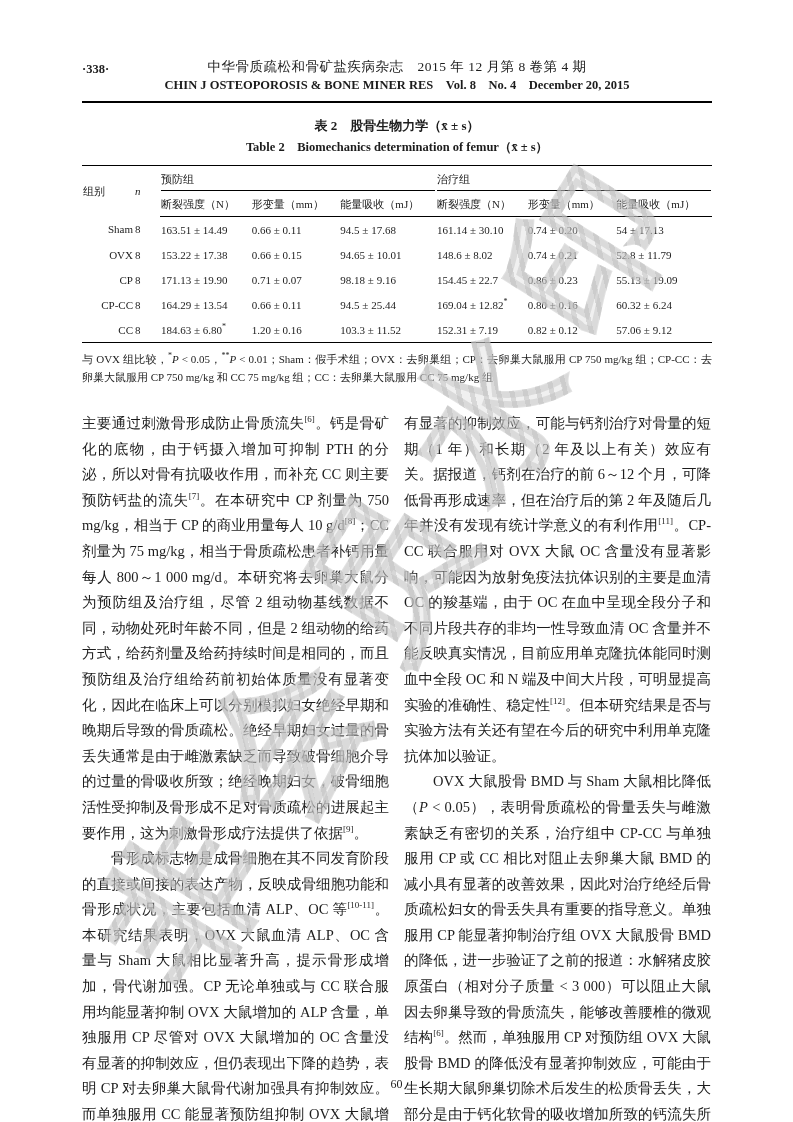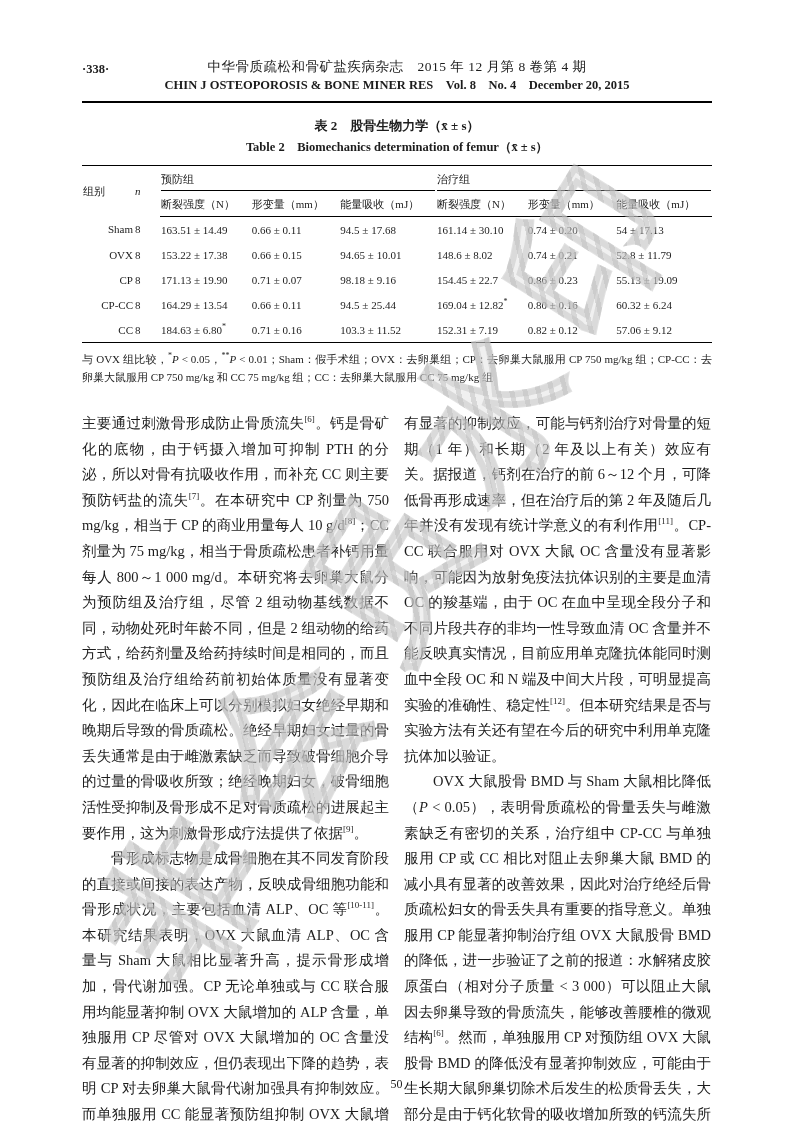--- a/index.html
+++ b/index.html
@@ -168,21 +168,21 @@
           <td>0.66 ± 0.11</td>
           <td>94.5 ± 25.44</td>
           <td>169.04 ± 12.82<sup>*</sup></td>
           <td>0.80 ± 0.16</td>
           <td>60.32 ± 6.24</td>
         </tr>
         <tr class="datarow lastrow">
           <td class="gname">CC</td>
           <td>8</td>
           <td>184.63 ± 6.80<sup>*</sup></td>
-          <td>0.71 ± 0.16</td>
+          <td>1.20 ± 0.16</td>
           <td>103.3 ± 11.52</td>
           <td>152.31 ± 7.19</td>
           <td>0.82 ± 0.12</td>
           <td>57.06 ± 9.12</td>
         </tr>
       </tbody>
     </table>
 
     <div class="footnote">与 OVX 组比较，<sup>*</sup><i>P</i> &lt; 0.05，<sup>**</sup><i>P</i> &lt; 0.01；Sham：假手术组；OVX：去卵巢组；CP：去卵巢大鼠服用 CP 750 mg/kg 组；CP-CC：去卵巢大鼠服用 CP 750 mg/kg 和 CC 75 mg/kg 组；CC：去卵巢大鼠服用 CC 75 mg/kg 组</div>
 
@@ -191,14 +191,14 @@
         <p>主要通过刺激骨形成防止骨质流失<sup>[6]</sup>。钙是骨矿化的底物，由于钙摄入增加可抑制 PTH 的分泌，所以对骨有抗吸收作用，而补充 CC 则主要预防钙盐的流失<sup>[7]</sup>。在本研究中 CP 剂量为 750 mg/kg，相当于 CP 的商业用量每人 10 g/d<sup>[8]</sup>；CC 剂量为 75 mg/kg，相当于骨质疏松患者补钙用量每人 800～1 000 mg/d。本研究将去卵巢大鼠分为预防组及治疗组，尽管 2 组动物基线数据不同，动物处死时年龄不同，但是 2 组动物的给药方式，给药剂量及给药持续时间是相同的，而且预防组及治疗组给药前初始体质量没有显著变化，因此在临床上可以分别模拟妇女绝经早期和晚期后导致的骨质疏松。绝经早期妇女过量的骨丢失通常是由于雌激素缺乏而导致破骨细胞介导的过量的骨吸收所致；绝经晚期妇女，破骨细胞活性受抑制及骨形成不足对骨质疏松的进展起主要作用，这为刺激骨形成疗法提供了依据<sup>[9]</sup>。</p>
         <p class="indent">骨形成标志物是成骨细胞在其不同发育阶段的直接或间接的表达产物，反映成骨细胞功能和骨形成状况，主要包括血清 ALP、OC 等<sup>[10-11]</sup>。本研究结果表明，OVX 大鼠血清 ALP、OC 含量与 Sham 大鼠相比显著升高，提示骨形成增加，骨代谢加强。CP 无论单独或与 CC 联合服用均能显著抑制 OVX 大鼠增加的 ALP 含量，单独服用 CP 尽管对 OVX 大鼠增加的 OC 含量没有显著的抑制效应，但仍表现出下降的趋势，表明 CP 对去卵巢大鼠骨代谢加强具有抑制效应。而单独服用 CC 能显著预防组抑制 OVX 大鼠增加的血清 ALP 及治疗组中 OC 含量，却对治疗组中 OVX 大鼠增加的 ALP 含量没</p>
       </div>
       <div class="col">
         <p>有显著的抑制效应，可能与钙剂治疗对骨量的短期（1 年）和长期（2 年及以上有关）效应有关。据报道，钙剂在治疗的前 6～12 个月，可降低骨再形成速率，但在治疗后的第 2 年及随后几年并没有发现有统计学意义的有利作用<sup>[11]</sup>。CP-CC 联合服用对 OVX 大鼠 OC 含量没有显著影响，可能因为放射免疫法抗体识别的主要是血清 OC 的羧基端，由于 OC 在血中呈现全段分子和不同片段共存的非均一性导致血清 OC 含量并不能反映真实情况，目前应用单克隆抗体能同时测血中全段 OC 和 N 端及中间大片段，可明显提高实验的准确性、稳定性<sup>[12]</sup>。但本研究结果是否与实验方法有关还有望在今后的研究中利用单克隆抗体加以验证。</p>
         <p class="indent">OVX 大鼠股骨 BMD 与 Sham 大鼠相比降低（<i>P</i> &lt; 0.05），表明骨质疏松的骨量丢失与雌激素缺乏有密切的关系，治疗组中 CP-CC 与单独服用 CP 或 CC 相比对阻止去卵巢大鼠 BMD 的减小具有显著的改善效果，因此对治疗绝经后骨质疏松妇女的骨丢失具有重要的指导意义。单独服用 CP 能显著抑制治疗组 OVX 大鼠股骨 BMD 的降低，进一步验证了之前的报道：水解猪皮胶原蛋白（相对分子质量 &lt; 3 000）可以阻止大鼠因去卵巢导致的骨质流失，能够改善腰椎的微观结构<sup>[6]</sup>。然而，单独服用 CP 对预防组 OVX 大鼠股骨 BMD 的降低没有显著抑制效应，可能由于生长期大鼠卵巢切除术后发生的松质骨丢失，大部分是由于钙化软骨的吸收增加所致的钙流失所致。在卵巢切除术后，破骨细胞数量增加，尽管骨形成保持不变或增加，但骨吸收净增加超过骨形成。但是在此期间口服补充 CC</p>
       </div>
     </div>
   </div>
 
-  <div class="page-number">50</div>
+  <div class="page-number">60</div>
 </div>
 
 </body></html>

